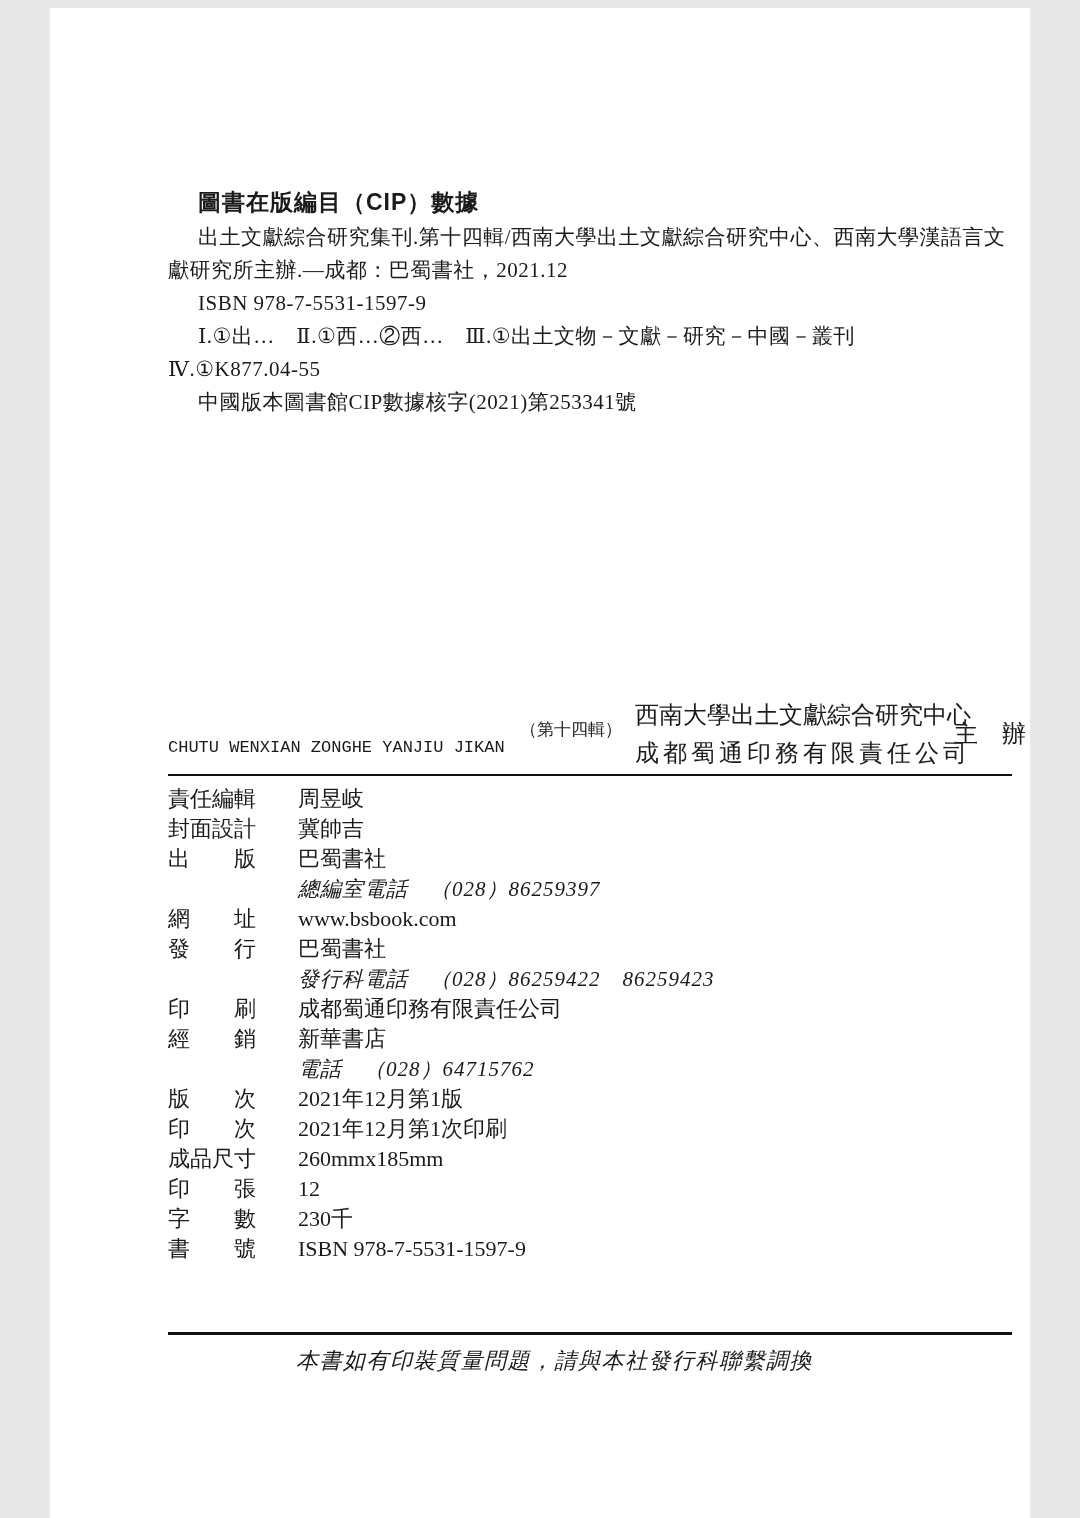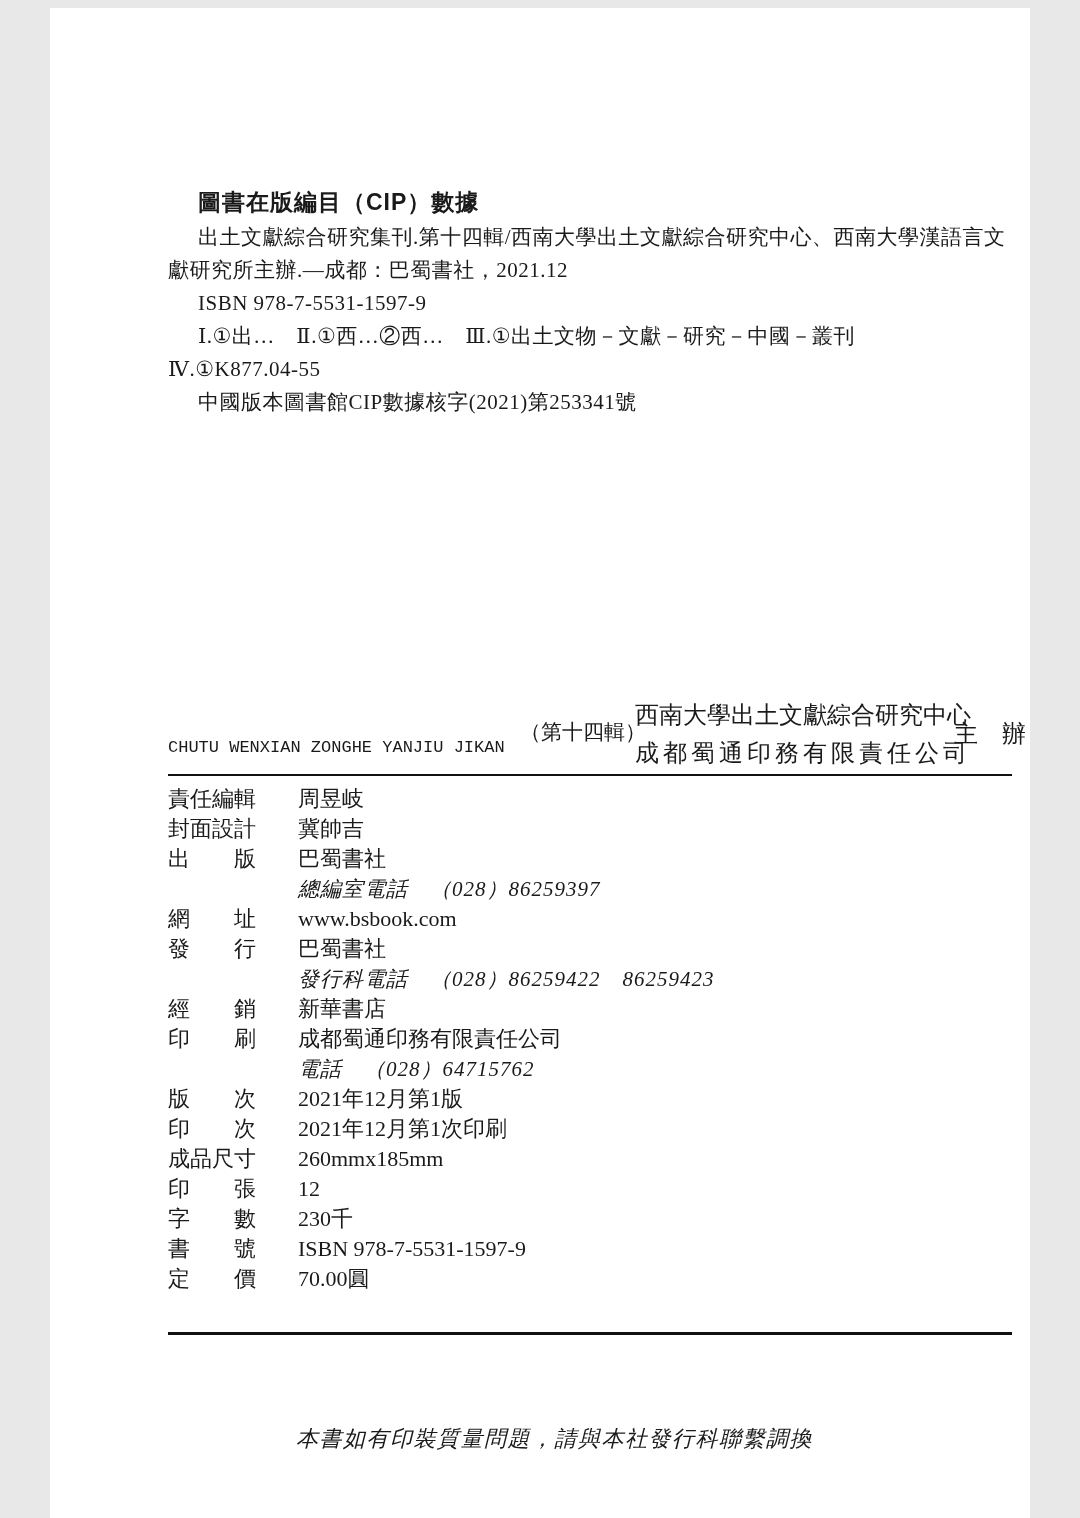--- a/index.html
+++ b/index.html
@@ -54,21 +54,21 @@
   .m-pinyin {
     position: absolute;
     left: 0; top: 42px;
     font-family: "Liberation Mono", "DejaVu Sans Mono", monospace;
     font-size: 17px;
     white-space: nowrap;
   }
   .m-volume {
     position: absolute;
     left: 352px; top: 22px;
-    font-size: 21px;
+    font-size: 17px;
     white-space: nowrap;
   }
   .m-org {
     position: absolute;
     left: 467px; top: 0;
     width: 338px;
   }
   .m-org-line1 {
     font-size: 24px;
     line-height: 38px;
@@ -123,21 +123,21 @@
   }
   .kai {
     font-style: italic;
     font-size: 21px;
     letter-spacing: 1px;
   }
 
   
   .footer-note {
     position: absolute;
-    left: 246px; top: 1416px;
+    left: 246px; top: 1338px;
     font-style: italic;
     font-size: 22px;
     letter-spacing: 1.5px;
     white-space: nowrap;
   }
 </style>
 </head>
 <body>
 
 <div class="page">
@@ -187,28 +187,28 @@
     </div>
     <div class="row">
       <div class="lbl">發　　行</div>
       <div class="val">巴蜀書社</div>
     </div>
     <div class="row">
       <div class="lbl"></div>
       <div class="val kai">發行科電話　（028）86259422　86259423</div>
     </div>
     <div class="row">
+      <div class="lbl">印　　刷</div>
+      <div class="val">成都蜀通印務有限責任公司</div>
+    </div>
+    <div class="row">
       <div class="lbl">經　　銷</div>
       <div class="val">新華書店</div>
     </div>
     <div class="row">
-      <div class="lbl">印　　刷</div>
-      <div class="val">成都蜀通印務有限責任公司</div>
-    </div>
-    <div class="row">
       <div class="lbl"></div>
       <div class="val kai">電話　（028）64715762</div>
     </div>
     <div class="row">
       <div class="lbl">版　　次</div>
       <div class="val">2021年12月第1版</div>
     </div>
     <div class="row">
       <div class="lbl">印　　次</div>
       <div class="val">2021年12月第1次印刷</div>
@@ -222,23 +222,19 @@
       <div class="val">12</div>
     </div>
     <div class="row">
       <div class="lbl">字　　數</div>
       <div class="val">230千</div>
     </div>
     <div class="row">
       <div class="lbl">書　　號</div>
       <div class="val">ISBN 978-7-5531-1597-9</div>
     </div>
-    <div class="row">
-      <div class="lbl">定　　價</div>
-      <div class="val">70.00圓</div>
-    </div>
   </div>
 
   <div class="rule-bottom"></div>
 
   <div class="footer-note">本書如有印裝質量問題，請與本社發行科聯繫調換</div>
 
 </div>
 
 </body></html>

